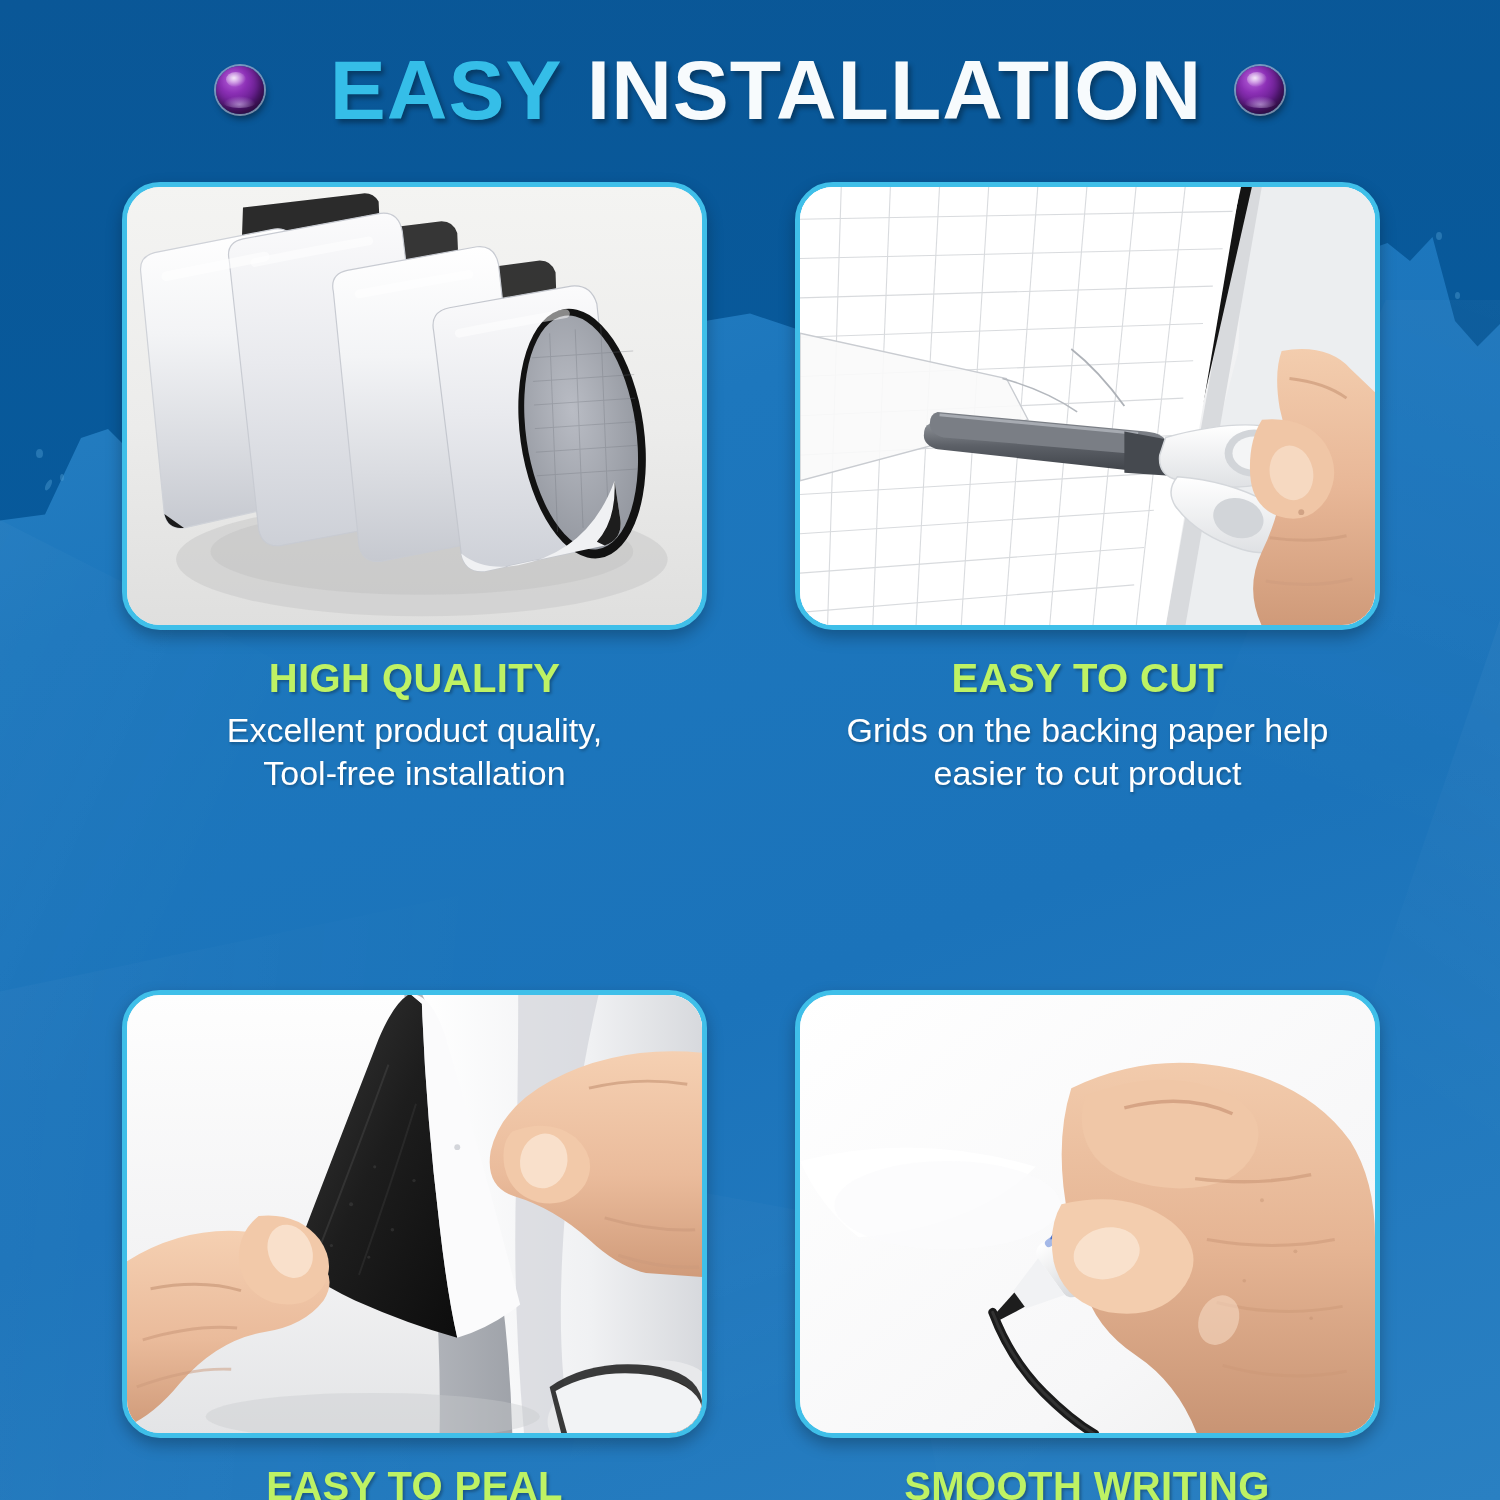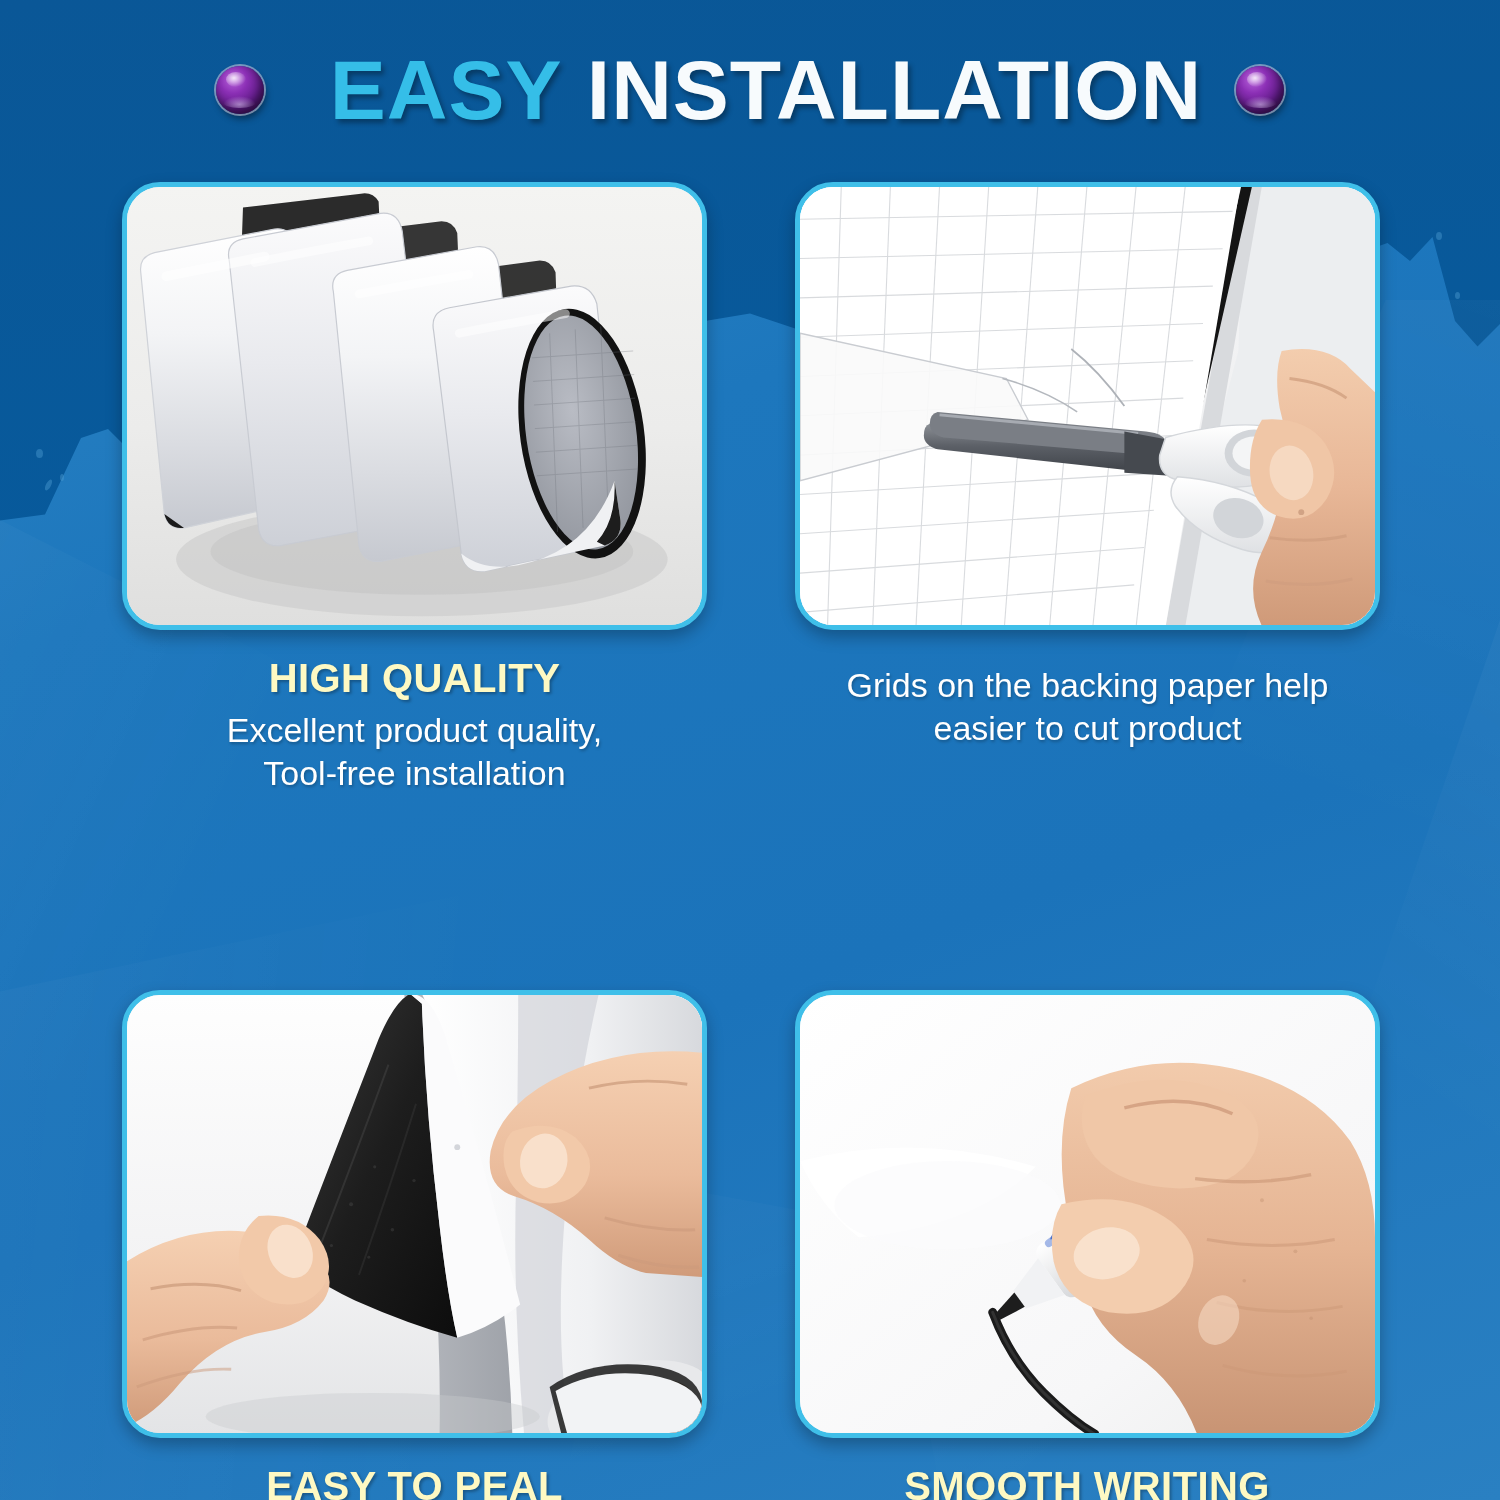--- a/index.html
+++ b/index.html
@@ -159,21 +159,21 @@
     box-shadow: 0 7px 16px rgba(0,0,0,.28);
   }
   .photo svg { display: block; width: 100%; height: 100%; }
 
   .caption {
     width: 585px;
     text-align: center;
     padding-top: 26px;
   }
   .cap-head {
-    color: #fef9c3;
+    color: #bef264;
     font-size: 40px;
     font-weight: 700;
     letter-spacing: .4px;
     line-height: 1.12;
     text-shadow: 2px 2px 3px rgba(0,0,0,.28);
   }
   .cap-body {
     color: #ffffff;
     font-size: 34px;
     font-weight: 400;
@@ -382,20 +382,21 @@
           <path d="M470 238 Q514 234 534 262 Q552 290 536 318 Q518 346 486 336 Q460 326 458 294 Q456 260 470 238 Z" fill="#f0c6a6"></path>
           <ellipse cx="500" cy="292" rx="22" ry="28" transform="rotate(-12 500 292)" fill="#f7dcc6" opacity=".85"></ellipse>
 
           <path d="M498 196 Q534 200 556 216" stroke="#cf9d7e" stroke-width="3" fill="none" opacity=".75"></path>
           <path d="M478 358 Q520 364 556 356" stroke="#cf9d7e" stroke-width="3" fill="none" opacity=".7"></path>
           <path d="M474 402 Q520 410 562 400" stroke="#cf9d7e" stroke-width="3" fill="none" opacity=".6"></path>
           <circle cx="510" cy="332" r="3" fill="#b8876a" opacity=".55"></circle>
         </svg>
       </div>
       <div class="caption">
+        <div class="cap-head">EASY TO CUT</div>
         <div class="cap-body">Grids on the backing paper help
 easier to cut product</div>
       </div>
     </div>
 
     <div class="cell cell-bot">
       <div class="photo">
         <svg viewBox="0 0 585 448" preserveAspectRatio="xMidYMid slice">
           <defs>
             <linearGradient id="p-bg" x1="0" y1="0" x2="0" y2="1">

